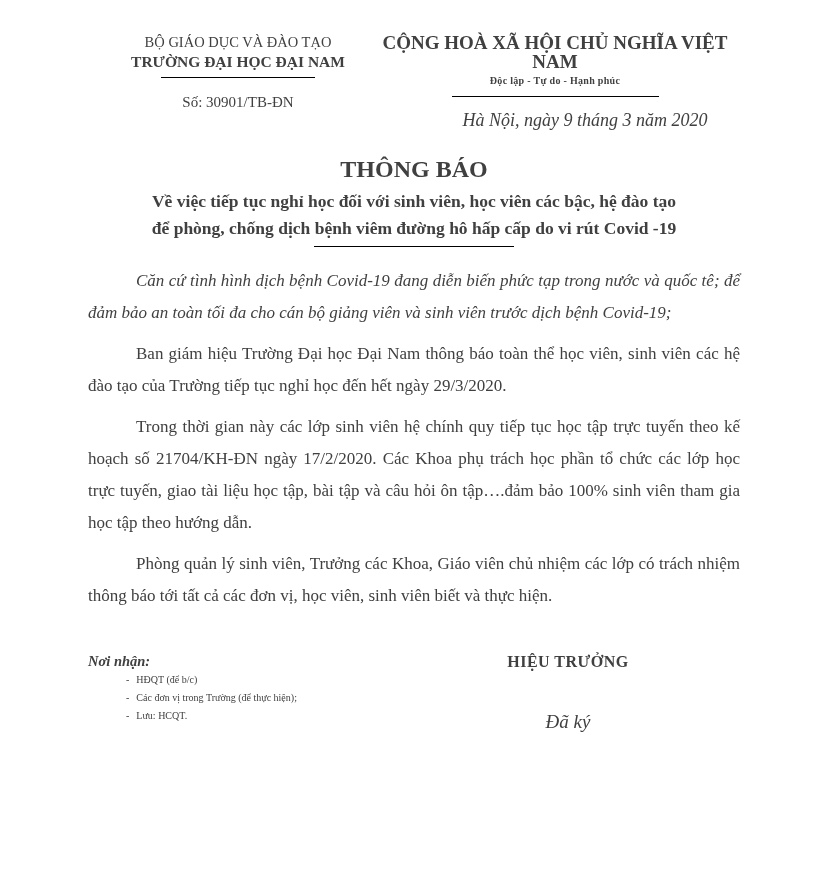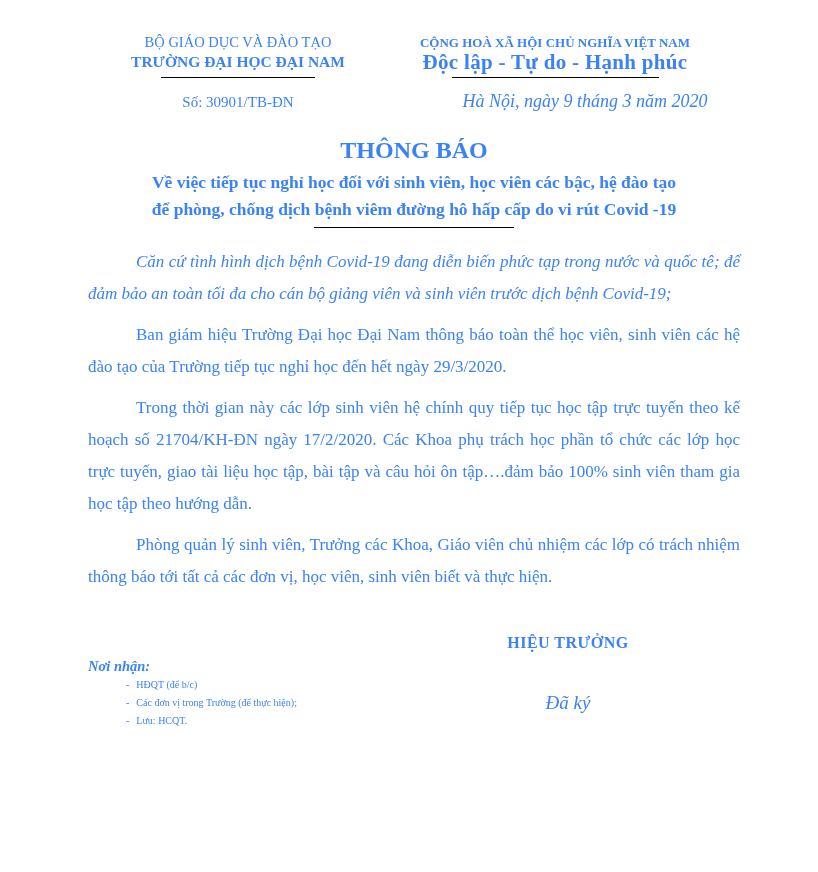--- a/index.html
+++ b/index.html
@@ -3,43 +3,43 @@
 <meta charset="utf-8">
 <style>
   * { margin: 0; padding: 0; box-sizing: border-box; }
   html, body { background: #ffffff; }
   .page {
     position: relative;
     width: 818px;
     height: 872px;
     margin: 0 auto;
     background: #ffffff;
-    color: #3b82f6;
+    color: #404040;
     font-family: "Liberation Serif", "DejaVu Serif", serif;
     overflow: hidden;
   }
   
   .header {
     display: flex;
     padding-top: 33px;
   }
   .header-left {
     width: 300px;
     margin-left: 88px;
     text-align: center;
   }
   .header-right {
     width: 370px;
     margin-left: -18px;
     text-align: center;
   }
   .org-line1 { font-size: 14.5px; line-height: 19px; }
   .org-line2 { font-size: 15.5px; font-weight: bold; line-height: 20px; }
-  .motto-line1 { font-size: 13px; font-weight: bold; line-height: 19px; }
-  .motto-line2 { font-size: 21px; font-weight: bold; line-height: 20px; letter-spacing: 0.3px; }
+  .motto-line1 { font-size: 19px; font-weight: bold; line-height: 19px; }
+  .motto-line2 { font-size: 10px; font-weight: bold; line-height: 20px; letter-spacing: 0.3px; }
   .rule { height: 0; border-top: 1.6px solid #000; margin: 5px auto 0 auto; }
   .rule-left { width: 154px; }
   .rule-right { width: 207px; }
   .doc-number { font-size: 15px; margin-top: 16px; }
   .date-line { font-size: 18px; font-style: italic; margin-top: 13px; padding-left: 60px; }
   
   .title-block {
     margin: 24px 78px 0 88px;
     text-align: center;
   }
@@ -65,21 +65,20 @@
   }
   .recipients {
     margin-left: 88px;
     width: 308px;
   }
   .recipients-label {
     font-size: 14.5px;
     font-weight: bold;
     font-style: italic;
     line-height: 19px;
-    margin-top: 24px;
   }
   .recipient-item {
     font-size: 10px;
     line-height: 18px;
     padding-left: 38px;
   }
   .recipient-item .bullet { margin-right: 7px; }
   .signature {
     width: 344px;
     margin-left: auto;

